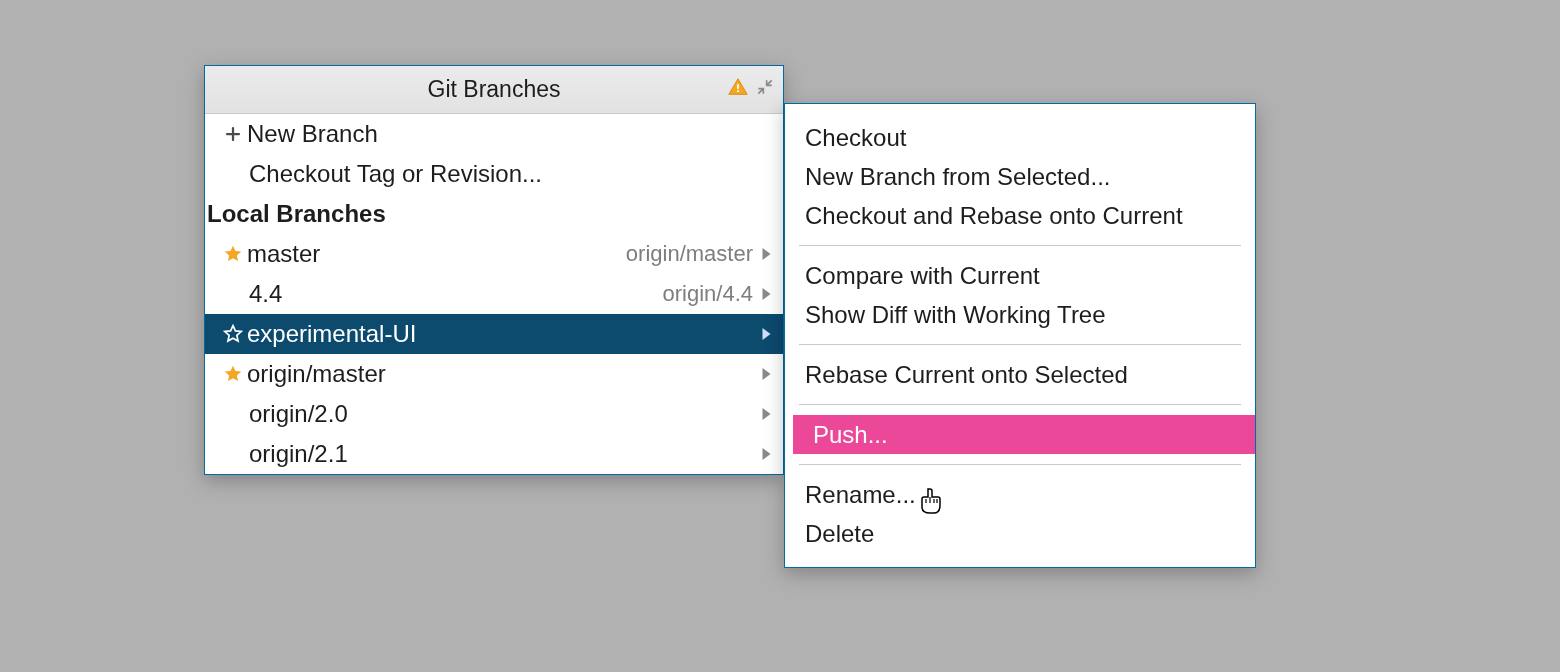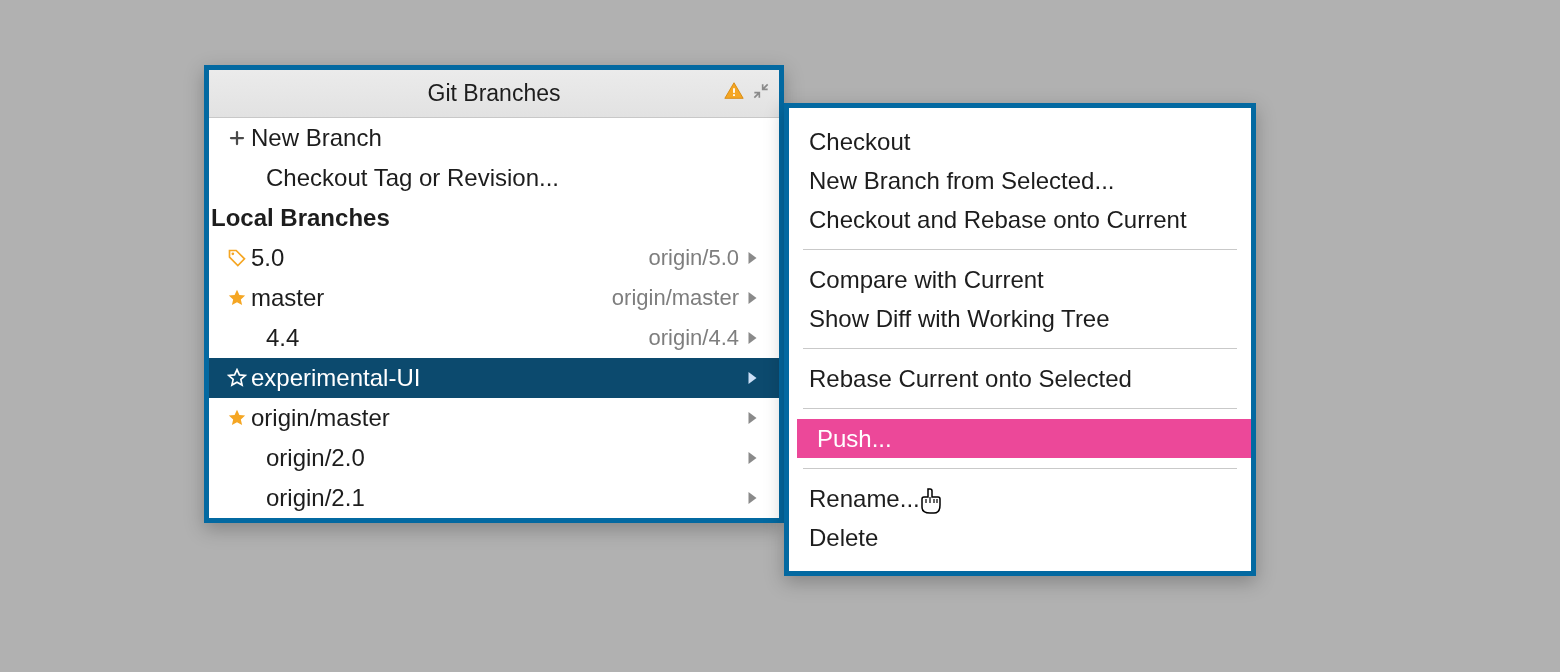--- a/index.html
+++ b/index.html
@@ -7,53 +7,53 @@
     width: 1560px; height: 672px;
     background: #b1b1b1;
     font-family: -apple-system, "Helvetica Neue", Arial, sans-serif;
     font-size: 24px;
     color: #1d1d1d;
     overflow: hidden;
   }
   .popup {
     position: absolute;
     background: #fff;
-    border: 5px solid #0369a1;
+    border: 1px solid #0369a1;
     box-shadow: 0 6px 18px rgba(0,0,0,0.25);
     box-sizing: border-box;
   }
   
   .branch-popup {
     left: 204px; top: 65px;
     width: 580px;
   }
   .branch-header {
     height: 47px;
     background: linear-gradient(#ebebeb,#e2e2e2);
     border-bottom: 1px solid #c8c8c8;
     display: flex; align-items: center; justify-content: center;
     position: relative;
     font-size: 23px;
   }
   .branch-header .icons { position: absolute; right: 8px; display: flex; align-items: center; gap: 6px; }
   .row {
     height: 40px;
     display: flex; align-items: center;
-    padding-left: 14px; padding-right: 16px;
+    padding-left: 14px; padding-right: 6px;
     box-sizing: border-box;
     line-height: 1;
   }
   .row.selected { background: #0c4a6e; color: #fff; }
   .row .slot-icon { width: 28px; display:flex; justify-content:center; }
   .row .label { flex: 0 1 auto; white-space: nowrap; }
   .row .spacer { flex: 1 1 auto; }
   .row .remote { color:#7e7e7e; font-size:22px; margin-right:2px; white-space: nowrap;}
   .row .arrow-slot{ width:22px; display:flex; justify-content:center;}
   .section-header { font-weight: 700; padding-left: 2px; display:flex; align-items:center; height:40px;}
-  .indent-noicon .label{ margin-left:43px;}
+  .indent-noicon .label{ margin-left:30px;}
   
   svg.tri{display:block}
   
   .submenu {
     left: 784px; top: 103px;
     width: 472px;
     padding-top: 14px;
     padding-bottom: 14px;
   }
   .submenu .mitem {
@@ -103,36 +103,20 @@
     <span class="label">Checkout Tag or Revision...</span>
   </div>
 
   <div class="section-header">
     <span>Local Branches</span>
   </div>
   <div id="local-list">
       <div class="row">
         <span class="slot-icon">
           <svg width="20" height="20" viewBox="0 0 24 24">
-            <path d="M3 3 H11 L21 13 L13 21 L3 11 Z" fill="none" stroke="#f5a623" stroke-width="2"></path>
-            <circle cx="7" cy="7" r="1.6" fill="#f5a623"></circle>
-          </svg>
-        </span>
-        <span class="label">5.0</span>
-        <span class="spacer"></span>
-        <span class="remote">origin/5.0</span>
-        <span class="arrow-slot">
-          <svg class="tri" width="11" height="14" viewBox="0 0 10 14">
-            <path d="M1 1 L9 7 L1 13 Z" fill="#8a8a8a"></path>
-          </svg>
-        </span>
-      </div>
-      <div class="row">
-        <span class="slot-icon">
-          <svg width="20" height="20" viewBox="0 0 24 24">
             <path d="M12 2l2.9 6.3 6.9.7-5.2 4.7 1.5 6.8L12 17l-6.1 3.5 1.5-6.8L2.2 9l6.9-.7L12 2z" fill="#f5a623"></path>
           </svg>
         </span>
         <span class="label">master</span>
         <span class="spacer"></span>
         <span class="remote">origin/master</span>
         <span class="arrow-slot">
           <svg class="tri" width="11" height="14" viewBox="0 0 10 14">
             <path d="M1 1 L9 7 L1 13 Z" fill="#8a8a8a"></path>
           </svg>

